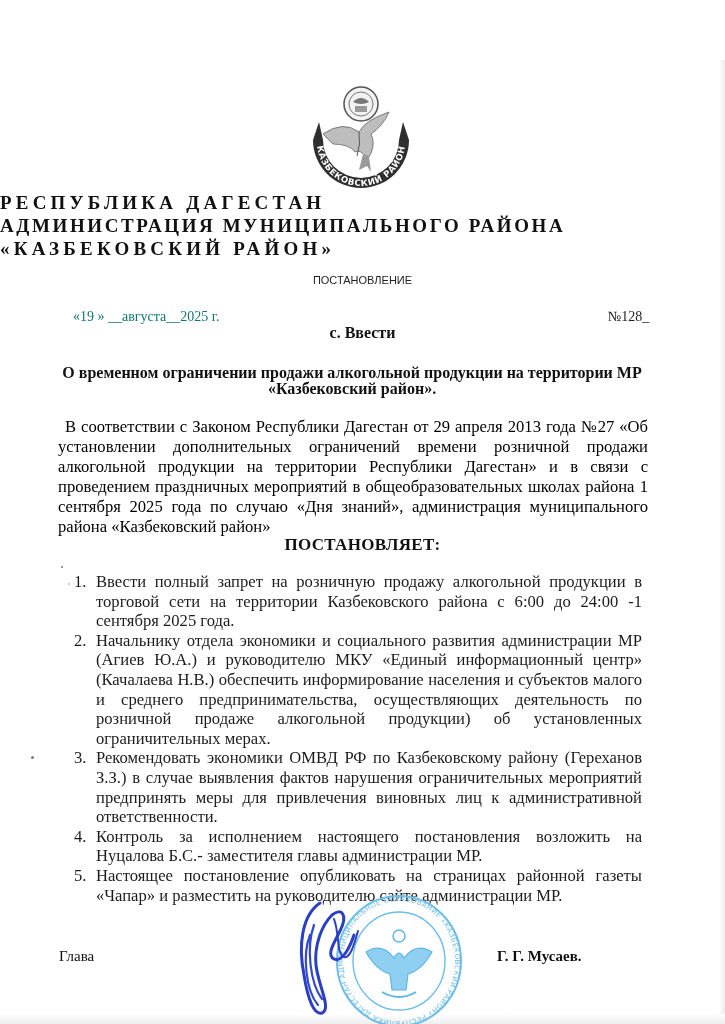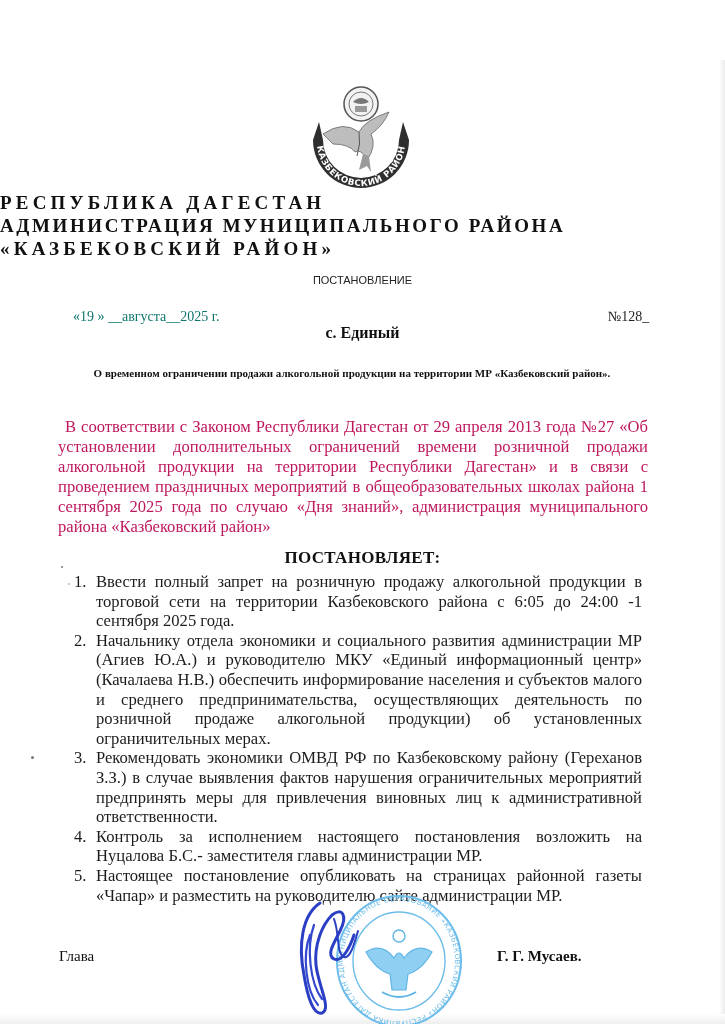--- a/index.html
+++ b/index.html
@@ -25,26 +25,26 @@
     .hdr3 { top: 238px; font-size: 19px; letter-spacing: 4.2px; }
     .doc-type { position: absolute; top: 274px; left: 0; width: 725px; text-align: center;
       font-family: "Liberation Sans", sans-serif; font-size: 11px; color: #222; }
 
     .date { position: absolute; left: 73px; top: 309px; font-size: 14px; color: #0f766e; }
     .number { position: absolute; left: 589px; top: 309px; font-size: 14px; color: #222; margin-left: 19px; }
     .place { position: absolute; left: 0; top: 324px; width: 725px; text-align: center;
       font-size: 16px; font-weight: bold; color: #111; }
 
     .subject { position: absolute; left: 62px; top: 365px; width: 580px; text-align: center;
-      font-size: 11px; font-weight: bold; line-height: 16px; color: #111; }
+      font-size: 16px; font-weight: bold; line-height: 16px; color: #111; }
 
     .preamble { position: absolute; left: 58px; top: 417px; width: 590px;
-      font-size: 16.6px; line-height: 20px; text-align: justify; color: #be185d; text-indent: 7px; }
+      font-size: 16.6px; line-height: 20px; text-align: justify; color: #000000; text-indent: 7px; }
     .decree { position: absolute; left: 0; top: 535px; width: 725px; text-align: center;
-      font-size: 17px; font-weight: bold; color: #111; letter-spacing: 0.3px; margin-top: 13px; }
+      font-size: 17px; font-weight: bold; color: #111; letter-spacing: 0.3px; }
 
     .items { position: absolute; left: 74px; top: 572px; width: 568px; margin: 0; padding: 0; list-style: none; }
     .items li { position: relative; padding-left: 22px; font-size: 16.6px; line-height: 19.6px;
       text-align: justify; color: #1c1c1c; margin-bottom: 0; }
     .items li .num { position: absolute; left: 0; top: 0; }
 
     .sign-role { position: absolute; left: 59px; top: 948px; font-size: 15px; font-weight: normal; color: #111; }
     .sign-name { position: absolute; left: 497px; top: 948px; font-size: 15px; font-weight: bold; color: #111; text-align: right; }
 
     .stamp { position: absolute; left: 334px; top: 892px; width: 130px; height: 135px; }
@@ -78,33 +78,33 @@
     <path d="M60 72 L56 88 L64 84 L68 90 L66 74 Z" fill="#9a9a9a"></path>
   </svg>
 
   <div class="hdr hdr1">РЕСПУБЛИКА ДАГЕСТАН</div>
   <div class="hdr hdr2">АДМИНИСТРАЦИЯ МУНИЦИПАЛЬНОГО РАЙОНА</div>
   <div class="hdr hdr3">«КАЗБЕКОВСКИЙ РАЙОН»</div>
   <div class="doc-type">ПОСТАНОВЛЕНИЕ</div>
 
   <div class="date">«19 » __августа__2025 г.</div>
   <div class="number">№128_</div>
-  <div class="place">с. Единый</div>
+  <div class="place">с. Ввести</div>
 
   <div class="subject">О временном ограничении продажи алкогольной продукции на территории МР «Казбековский район».</div>
 
   <div class="preamble">В соответствии с Законом Республики Дагестан от 29 апреля 2013 года №27 «Об установлении дополнительных ограничений времени розничной продажи алкогольной продукции на территории Республики Дагестан» и в связи с проведением праздничных мероприятий в общеобразовательных школах района 1 сентября 2025 года по случаю «Дня знаний», администрация муниципального района «Казбековский район»</div>
   <div class="decree">ПОСТАНОВЛЯЕТ:</div>
 
   <div class="dot" style="left:61px; top:566px; width:2px; height:2px;"></div>
   <div class="dot" style="left:68px; top:583px; width:2px; height:2px; background:#bbb;"></div>
   <div class="dot" style="left:31px; top:756px; width:3px; height:3px;"></div>
 
   <ol class="items">
-    <li><span class="num">1.</span><span>Ввести полный запрет на розничную продажу алкогольной продукции в торговой сети на территории Казбековского района с 6:05 до 24:00 -1 сентября 2025 года.</span></li>
+    <li><span class="num">1.</span><span>Ввести полный запрет на розничную продажу алкогольной продукции в торговой сети на территории Казбековского района с 6:00 до 24:00 -1 сентября 2025 года.</span></li>
     <li><span class="num">2.</span><span>Начальнику отдела экономики и социального развития администрации МР (Агиев Ю.А.) и руководителю МКУ «Единый информационный центр» (Качалаева Н.В.) обеспечить информирование населения и субъектов малого и среднего предпринимательства, осуществляющих деятельность по розничной продаже алкогольной продукции) об установленных ограничительных мерах.</span></li>
     <li><span class="num">3.</span><span>Рекомендовать экономики ОМВД РФ по Казбековскому району (Гереханов З.З.) в случае выявления фактов нарушения ограничительных мероприятий предпринять меры для привлечения виновных лиц к административной ответственности.</span></li>
     <li><span class="num">4.</span><span>Контроль за исполнением настоящего постановления возложить на Нуцалова Б.С.- заместителя главы администрации МР.</span></li>
     <li><span class="num">5.</span><span>Настоящее постановление опубликовать на страницах районной газеты «Чапар» и разместить на руководителю сайте администрации МР.</span></li>
   </ol>
 
   <div class="sign-role">Глава</div>
   <div class="sign-name">Г. Г. Мусаев.</div>
 
   <svg class="stamp" viewBox="0 0 130 135">

